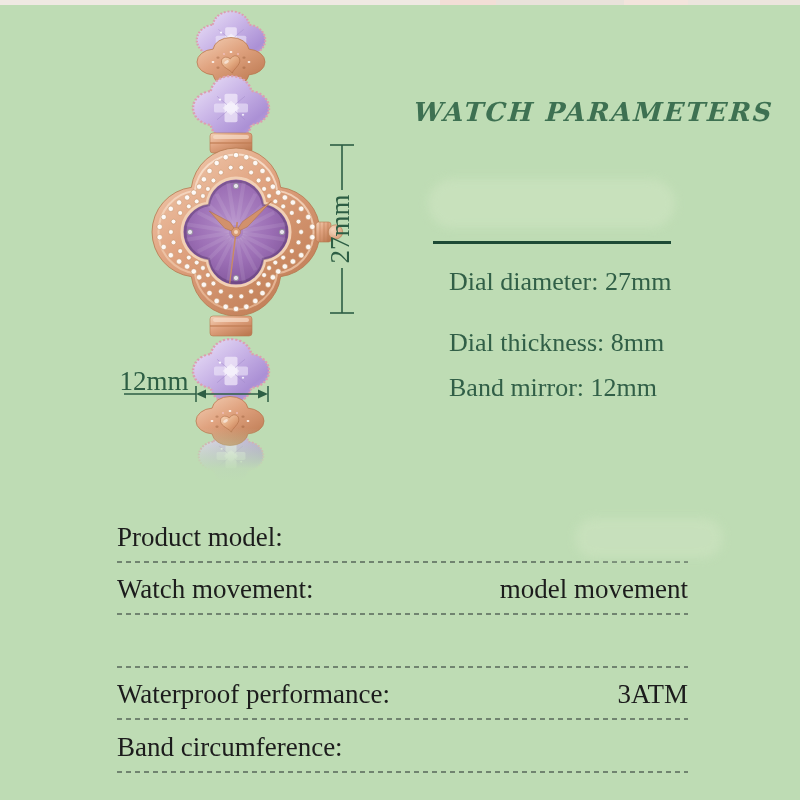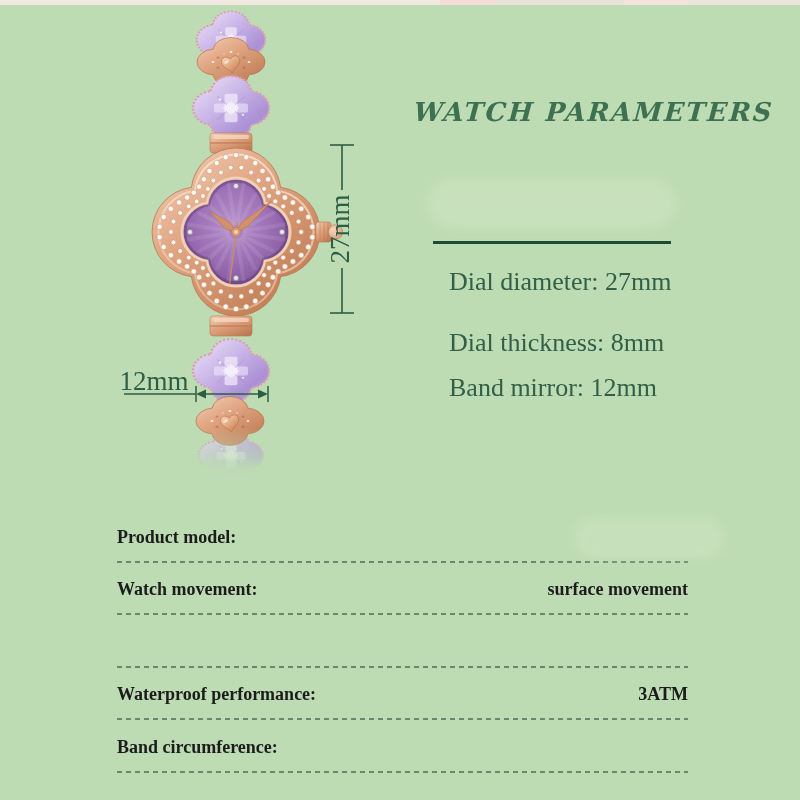--- a/index.html
+++ b/index.html
@@ -33,21 +33,21 @@
     position:absolute;left:433px;top:241px;width:238px;height:3px;
     background:#1d4a35;
   }
   .spec-line{
     position:absolute;left:433px;font-size:26px;color:#315f47;
     white-space:nowrap;line-height:30px;margin-left:16px;
   }
   
   .spec-table{position:absolute;left:117px;top:0;width:571px;z-index:1;}
   .t-row{position:absolute;left:0;width:571px;display:flex;justify-content:space-between;
-    font-size:18px;color:#1c1c1c;line-height:30px;white-space:nowrap;font-weight:bold;}
+    font-size:27px;color:#1c1c1c;line-height:30px;white-space:nowrap;}
   .t-sep{position:absolute;left:0;width:571px;height:2px;opacity:.8;
     background:repeating-linear-gradient(90deg,#5d6e5f 0 5px,rgba(0,0,0,0) 5px 9px);}
 </style>
 </head>
 <body>
 
 <div class="top-strip"></div>
 
 <svg class="watch-svg" viewBox="0 0 300 480" aria-hidden="true">
   <defs>
@@ -305,21 +305,21 @@
 
 <div class="spec-table">
   <div class="t-row" style="top:522px">
     <span>Product model:</span>
     <span></span>
   </div>
   <div class="t-sep" style="top:561px"></div>
 
   <div class="t-row" style="top:574px">
     <span>Watch movement:</span>
-    <span>surface movement</span>
+    <span>model movement</span>
   </div>
   <div class="t-sep" style="top:613px"></div>
 
   <div class="t-row" style="top:627px">
   </div>
   <div class="t-sep" style="top:666px"></div>
 
   <div class="t-row" style="top:679px">
     <span>Waterproof performance:</span>
     <span>3ATM</span>

